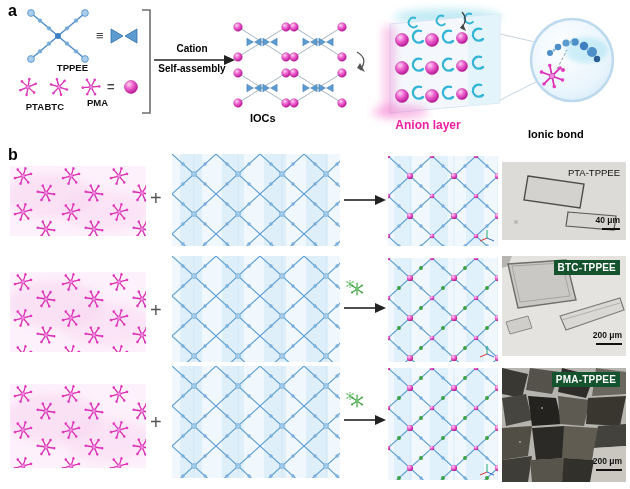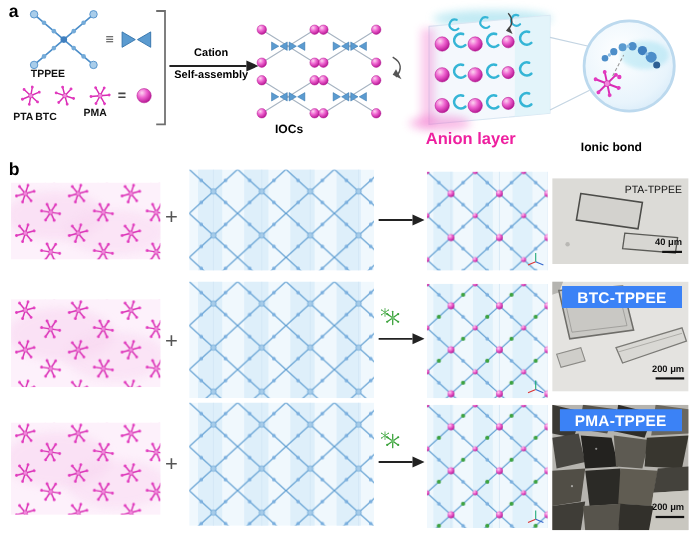--- a/index.html
+++ b/index.html
@@ -1,28 +1,28 @@
 <!DOCTYPE html>
 <html><head>
 <meta charset="utf-8">
 <style>
   body{margin:0;background:#fff}
   .fig{position:relative;width:630px;height:489px;background:#fff;
        font-family:"Liberation Sans",sans-serif;overflow:hidden}
   .abs{position:absolute}
   .panel-letter{position:absolute;font-weight:bold;font-size:16px;color:#000}
-  .molname{position:absolute;font-weight:bold;font-size:9.5px;text-align:left;color:#111}
+  .molname{position:absolute;font-weight:bold;font-size:9.5px;text-align:right;color:#111}
   .sym{position:absolute;color:#444;font-size:13px;font-weight:bold}
   .arrowtxt{position:absolute;font-weight:bold;font-size:10px;text-align:center;color:#000}
   .cyan{color:#2ab6d9}
   .magenta{color:#ee1f9f}
   .boldcap{position:absolute;font-weight:bold;font-size:11px;text-align:left;color:#000}
   .plus{position:absolute;font-size:20px;color:#555;line-height:20px}
-  .micbadge{position:absolute;background:#3b82f6;color:#fff;font-size:14px;font-weight:bold;
-            padding:2px 14px;letter-spacing:.2px}
+  .micbadge{position:absolute;background:#14532d;color:#fff;font-size:10px;font-weight:bold;
+            padding:2px 4px;letter-spacing:.2px}
   .miclabel{position:absolute;color:#111;font-size:9.5px;font-weight:normal}
   .scaletxt{position:absolute;color:#111;font-size:8.5px;font-weight:bold}
   .scalebar{position:absolute;background:#111;height:2px}
 </style>
 </head>
 <body>
 
 <div class="fig">
 
   <svg width="0" height="0" style="position:absolute" aria-hidden="true">
@@ -239,21 +239,21 @@
   <div class="panel-letter" style="left:8px;top:2px">a</div>
   <div class="molname" style="left:28px;top:62px;width:60px">TPPEE</div>
   <div class="sym" style="left:96px;top:28px">≡</div>
   <div class="molname" style="left:12px;top:101px;width:32px">PTA</div>
   <div class="molname" style="left:32px;top:101px;width:32px">BTC</div>
   <div class="molname" style="left:76px;top:97px;width:32px">PMA</div>
   <div class="sym" style="left:107px;top:79px">=</div>
   <div class="arrowtxt" style="left:150px;top:43px;width:84px">Cation</div>
   <div class="arrowtxt" style="left:146px;top:63px;width:92px">Self-assembly</div>
   <div class="boldcap" style="left:250px;top:112px;width:80px">IOCs</div>
-  <div class="arrowtxt magenta" style="left:386px;top:118px;width:84px;font-size:15px">Anion layer</div>
+  <div class="arrowtxt magenta" style="left:386px;top:118px;width:84px;font-size:12px">Anion layer</div>
   <div class="boldcap" style="left:528px;top:128px;width:88px">Ionic bond</div>
 
   <div class="panel-letter" style="left:8px;top:146px">b</div>
 
   <svg class="abs" style="left:10px;top:166px" width="136" height="70">
     <rect width="136" height="70" fill="#fdf1fb"></rect>
     <ellipse cx="40" cy="30" rx="45" ry="22" fill="#f8d4f0" opacity="0.55" filter="url(#soft)"></ellipse>
     <ellipse cx="95" cy="45" rx="45" ry="20" fill="#f8d4f0" opacity="0.45" filter="url(#soft)"></ellipse>
     <rect width="136" height="70" fill="url(#patPink)"></rect>
   </svg>

